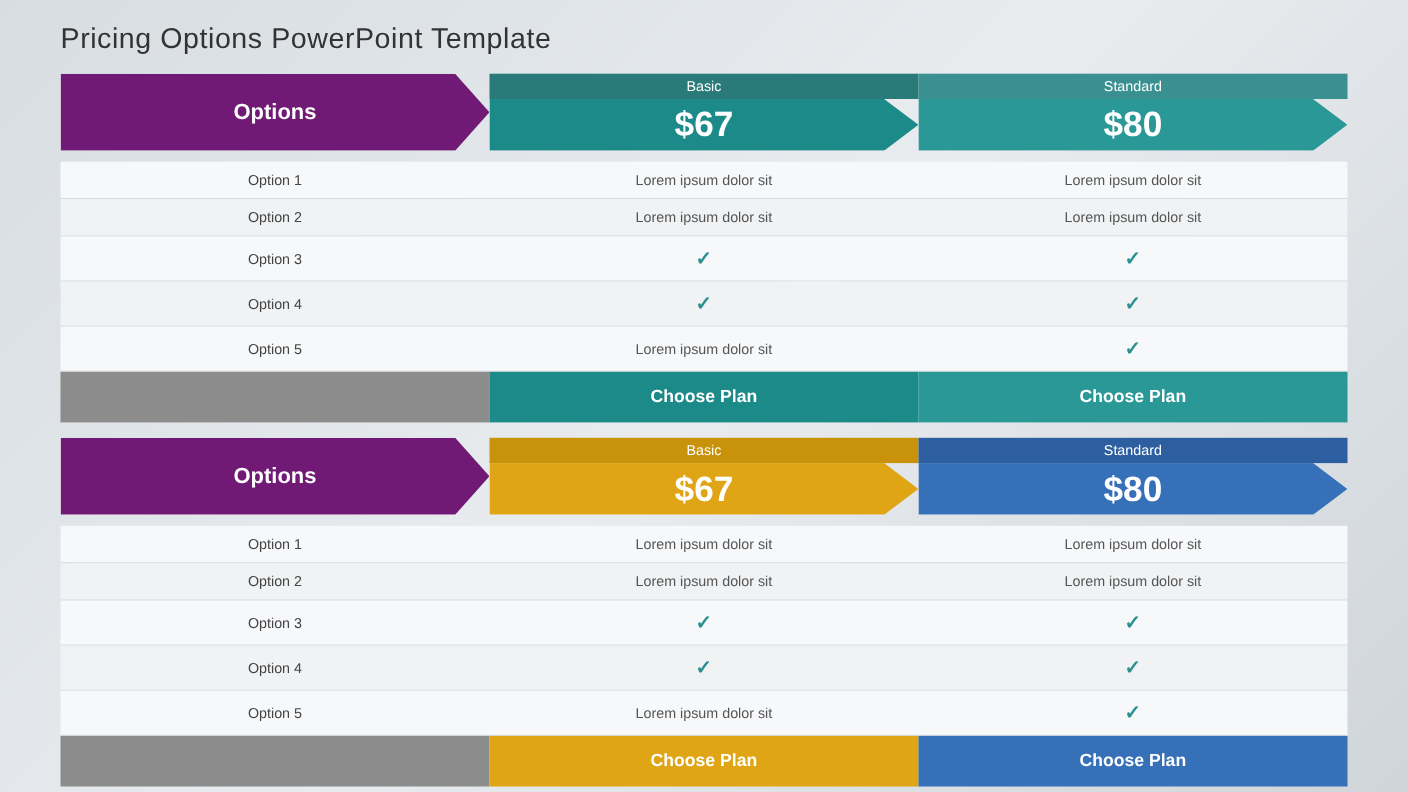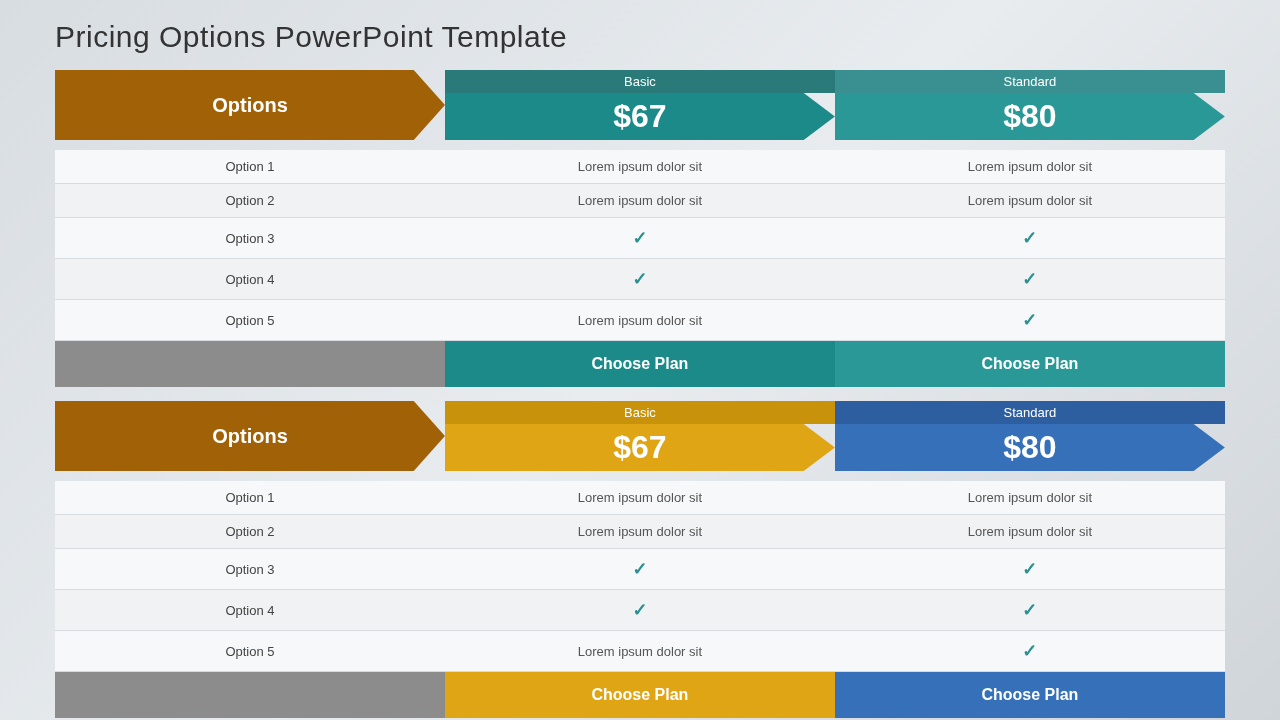--- a/index.html
+++ b/index.html
@@ -9,21 +9,21 @@
       height: 720px;
       background: linear-gradient(135deg, #d8dde2 0%, #e8ecef 50%, #d0d5da 100%);
       font-family: 'Segoe UI', Arial, sans-serif;
       overflow: hidden;
       display: flex;
       flex-direction: column;
       padding: 20px 55px 20px 55px;
     }
 
     .page-title {
-      font-size: 30px;
+      font-size: 26px;
       font-weight: 400;
       color: #333;
       margin-bottom: 16px;
       letter-spacing: 0.5px;
     }
 
     
     .table-wrap {
       width: 100%;
       margin-bottom: 14px;
@@ -32,21 +32,21 @@
     
     .header-row {
       display: flex;
       width: 100%;
       height: 70px;
       align-items: stretch;
     }
 
     .header-options {
       width: 33.33%;
-      background: #a16207;
+      background: #701a75;
       display: flex;
       align-items: center;
       justify-content: center;
       font-size: 20px;
       font-weight: bold;
       color: #fff;
       position: relative;
       clip-path: polygon(0 0, 92% 0, 100% 50%, 92% 100%, 0 100%);
       z-index: 2;
     }

